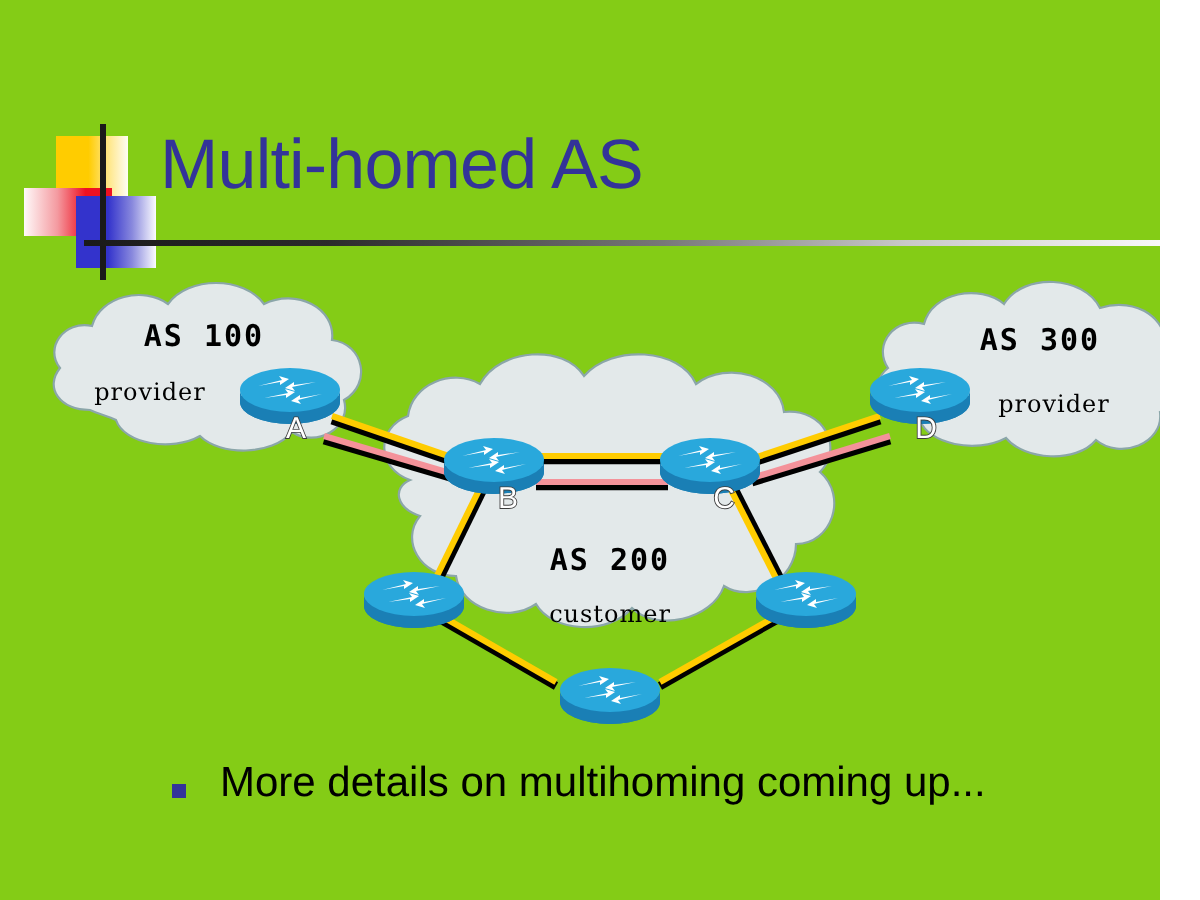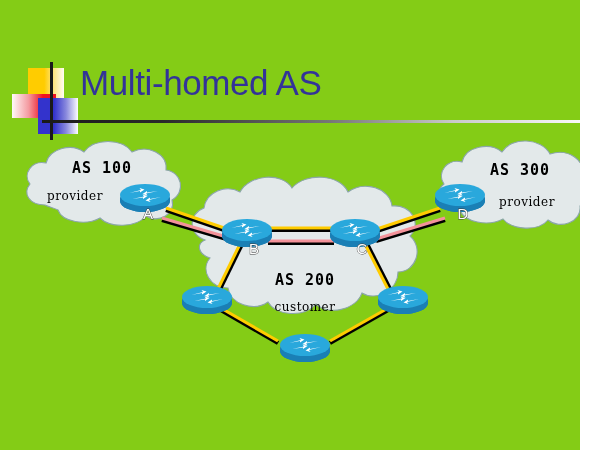--- a/index.html
+++ b/index.html
@@ -248,14 +248,18 @@
 
     <g>
       <use href="#router-glyph" transform="translate(305,218)"></use>
     </g>
 
     <g>
       <use href="#router-glyph" transform="translate(403,170)"></use>
     </g>
   </svg>
 
+  <div id="bullet-row">
+    <div id="bullet-marker"></div>
+    <div id="bullet-text">More details on multihoming coming up...</div>
+  </div>
 
 </div>
 
 </body></html>

